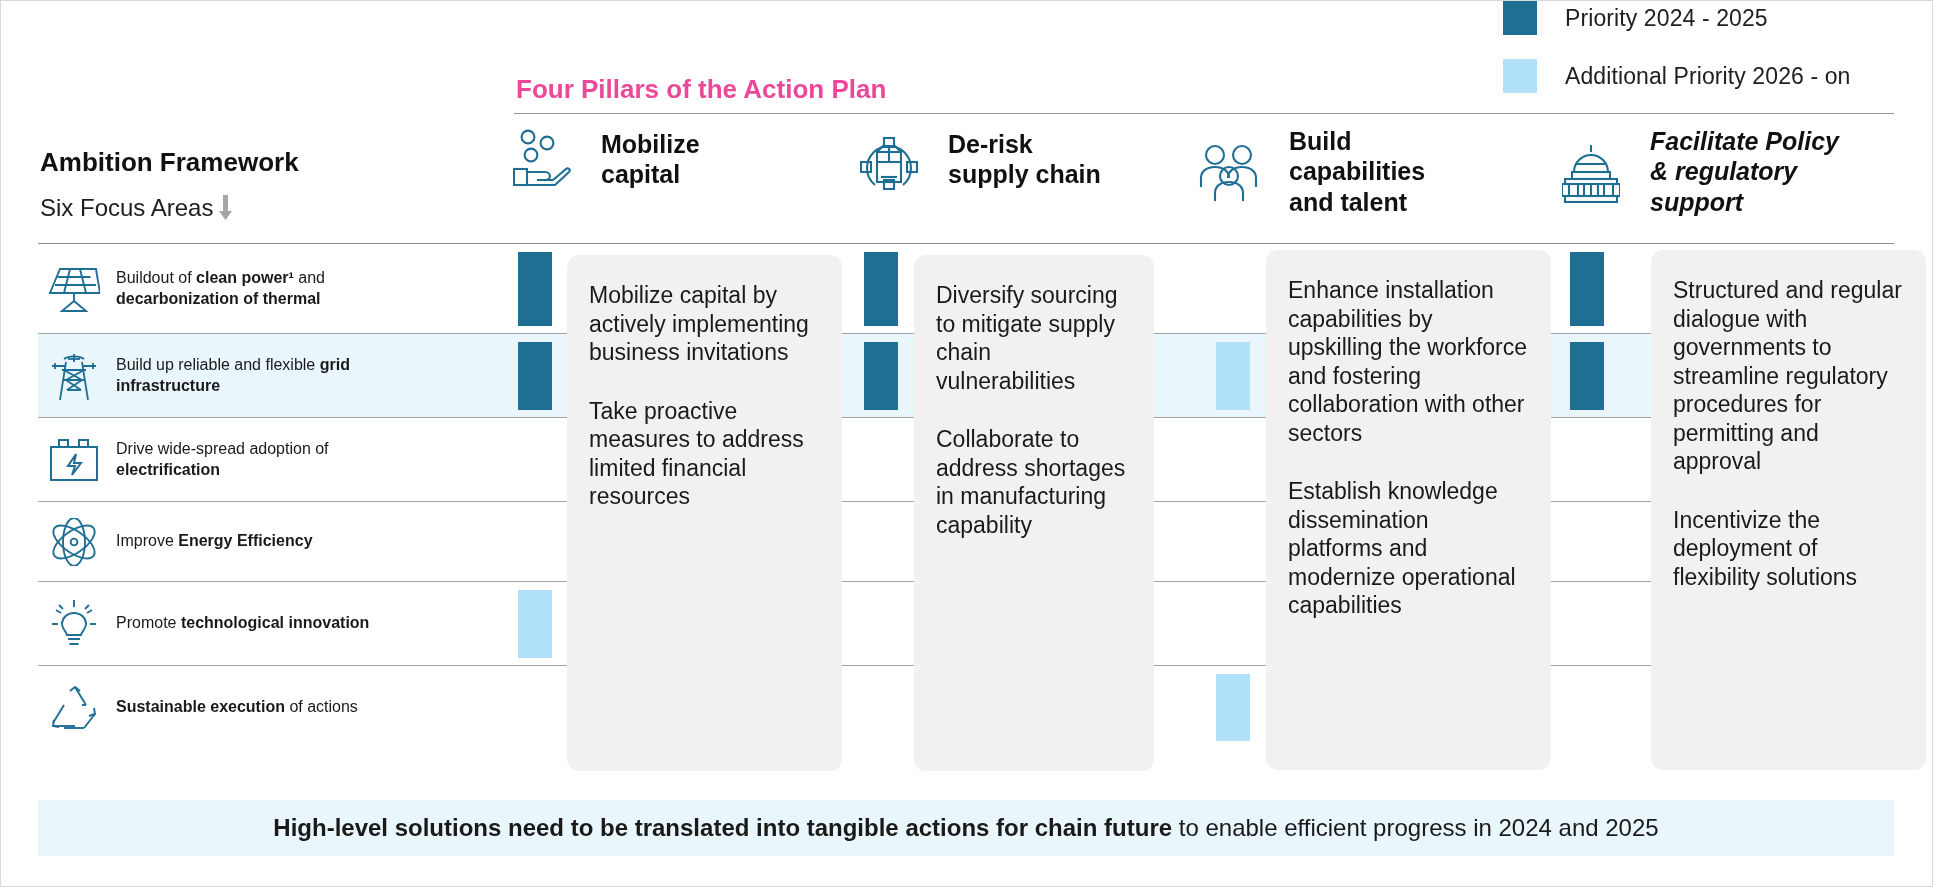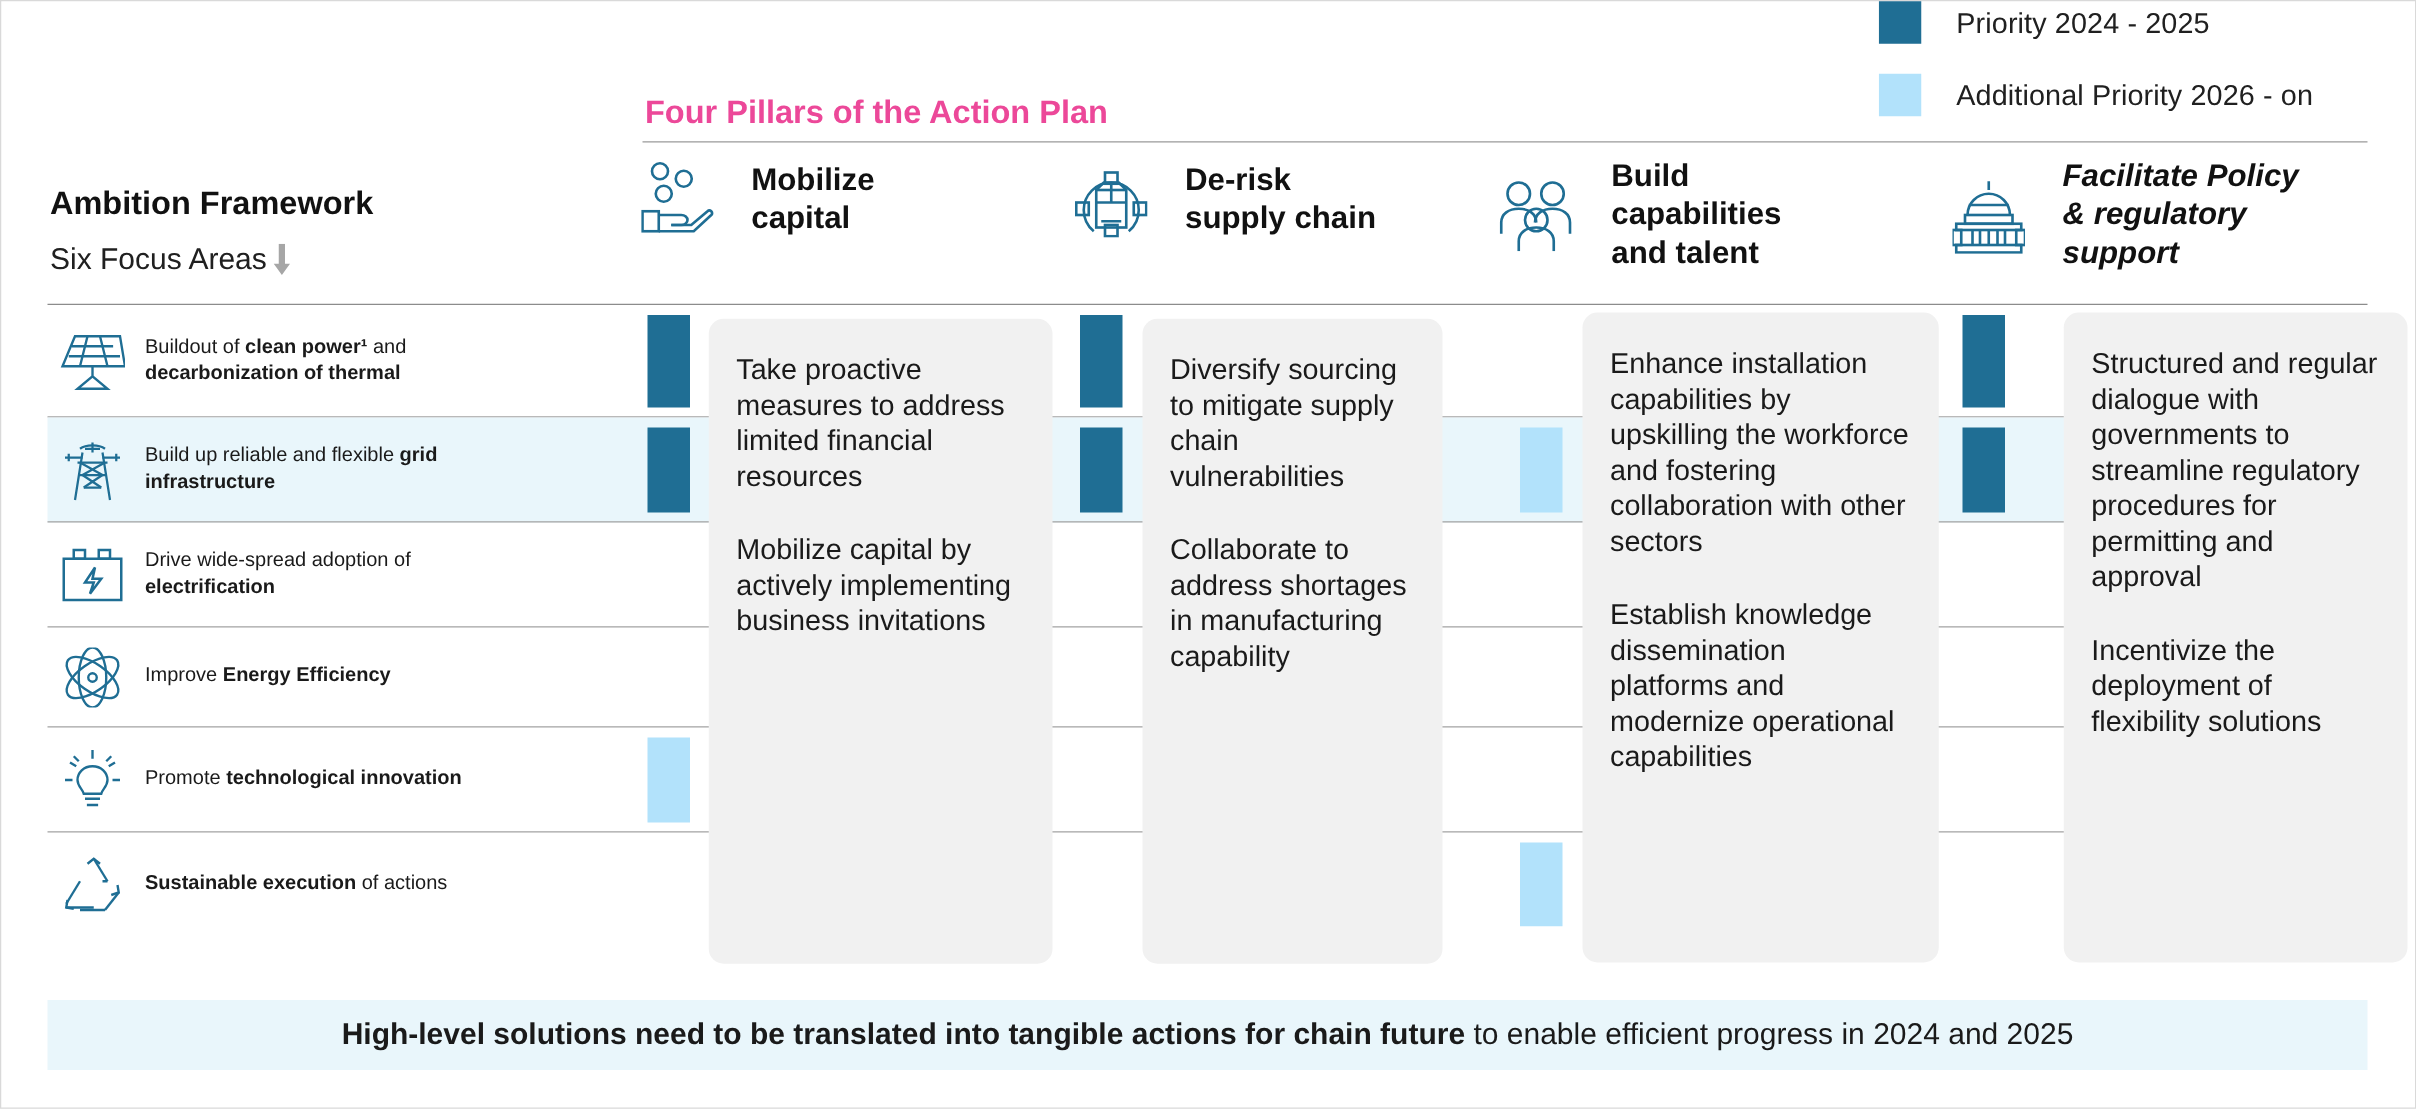--- a/index.html
+++ b/index.html
@@ -318,22 +318,22 @@
         <div class="bar dark"></div>
       </div>
       <div class="barcell" style="left: 1532px; top: 174px; height: 84px;"></div>
       <div class="barcell" style="left: 1532px; top: 258px; height: 80px;"></div>
       <div class="barcell" style="left: 1532px; top: 338px; height: 84px;"></div>
       <div class="barcell" style="left: 1532px; top: 422px; height: 83px;"></div>
     </div>
 </div>
 
 <div class="card" id="card0" style="left:567px;top:255px;width:275px;height:516px;">
+  <p>Mobilize capital by actively implementing business invitations</p>
   <p>Take proactive measures to address limited financial resources</p>
-  <p>Mobilize capital by actively implementing business invitations</p>
 </div>
 
 <div class="card" id="card1" style="left:914px;top:255px;width:240px;height:516px;">
   <p>Diversify sourcing to mitigate supply chain vulnerabilities</p>
   <p>Collaborate to address shortages in manufacturing capability</p>
 </div>
 
 <div class="card" id="card2" style="left:1266px;top:250px;width:285px;height:520px;">
   <p>Enhance installation capabilities by upskilling the workforce and fostering collaboration with other sectors</p>
   <p>Establish knowledge dissemination platforms and modernize operational capabilities</p>

